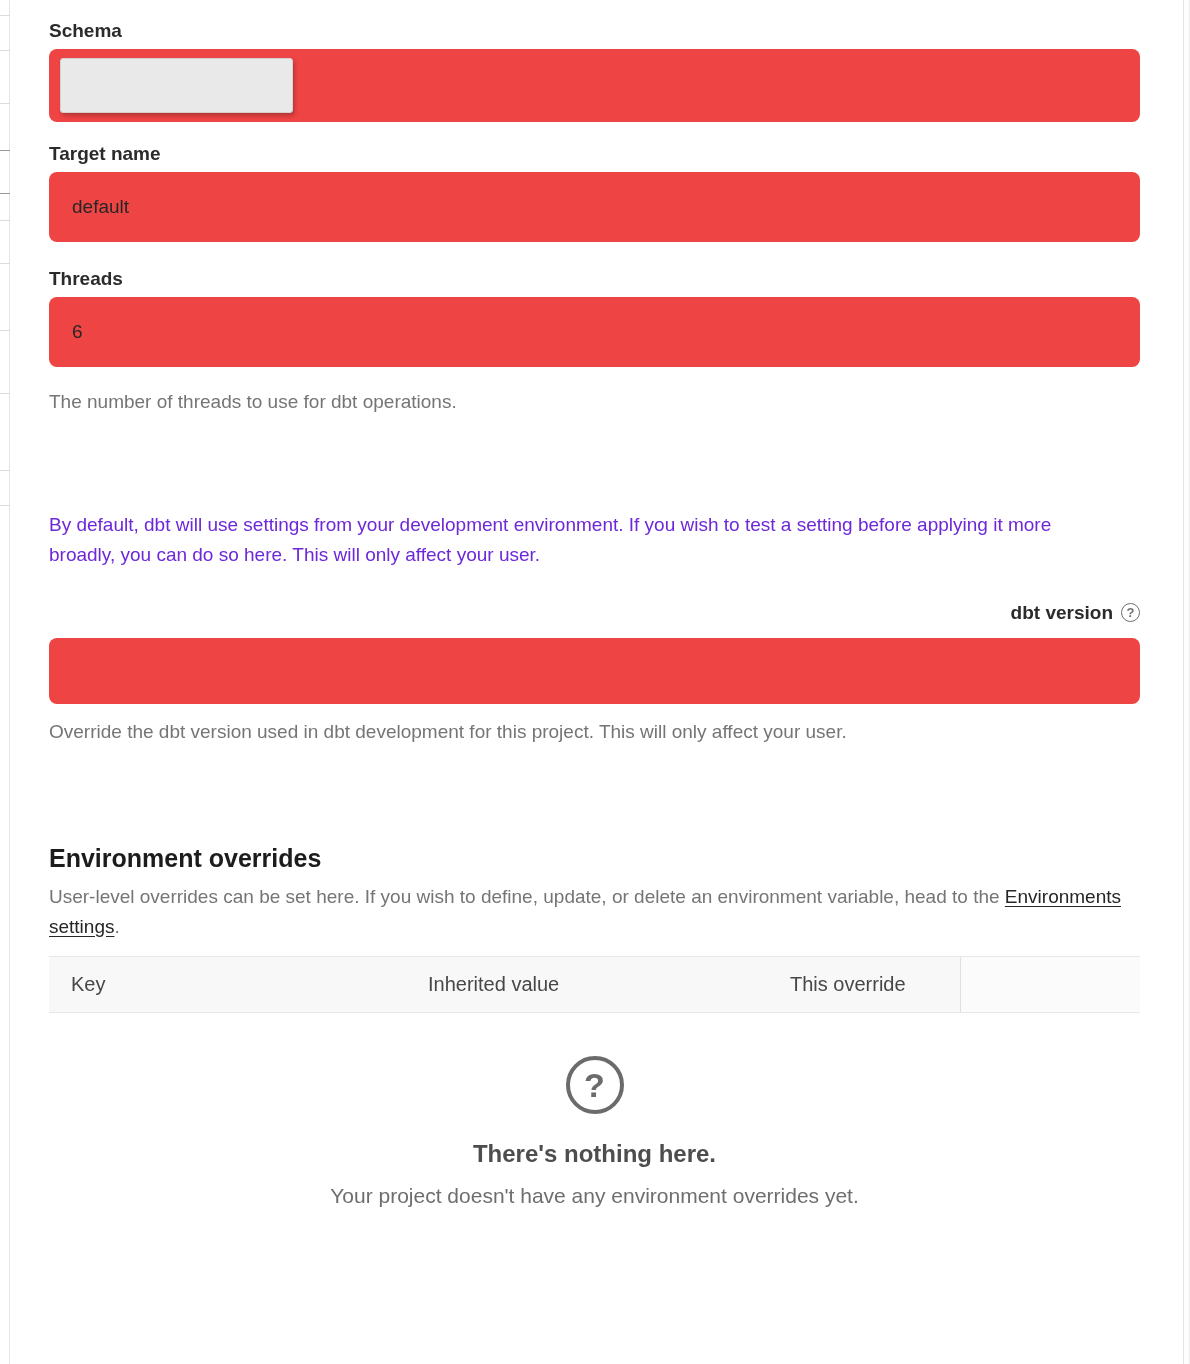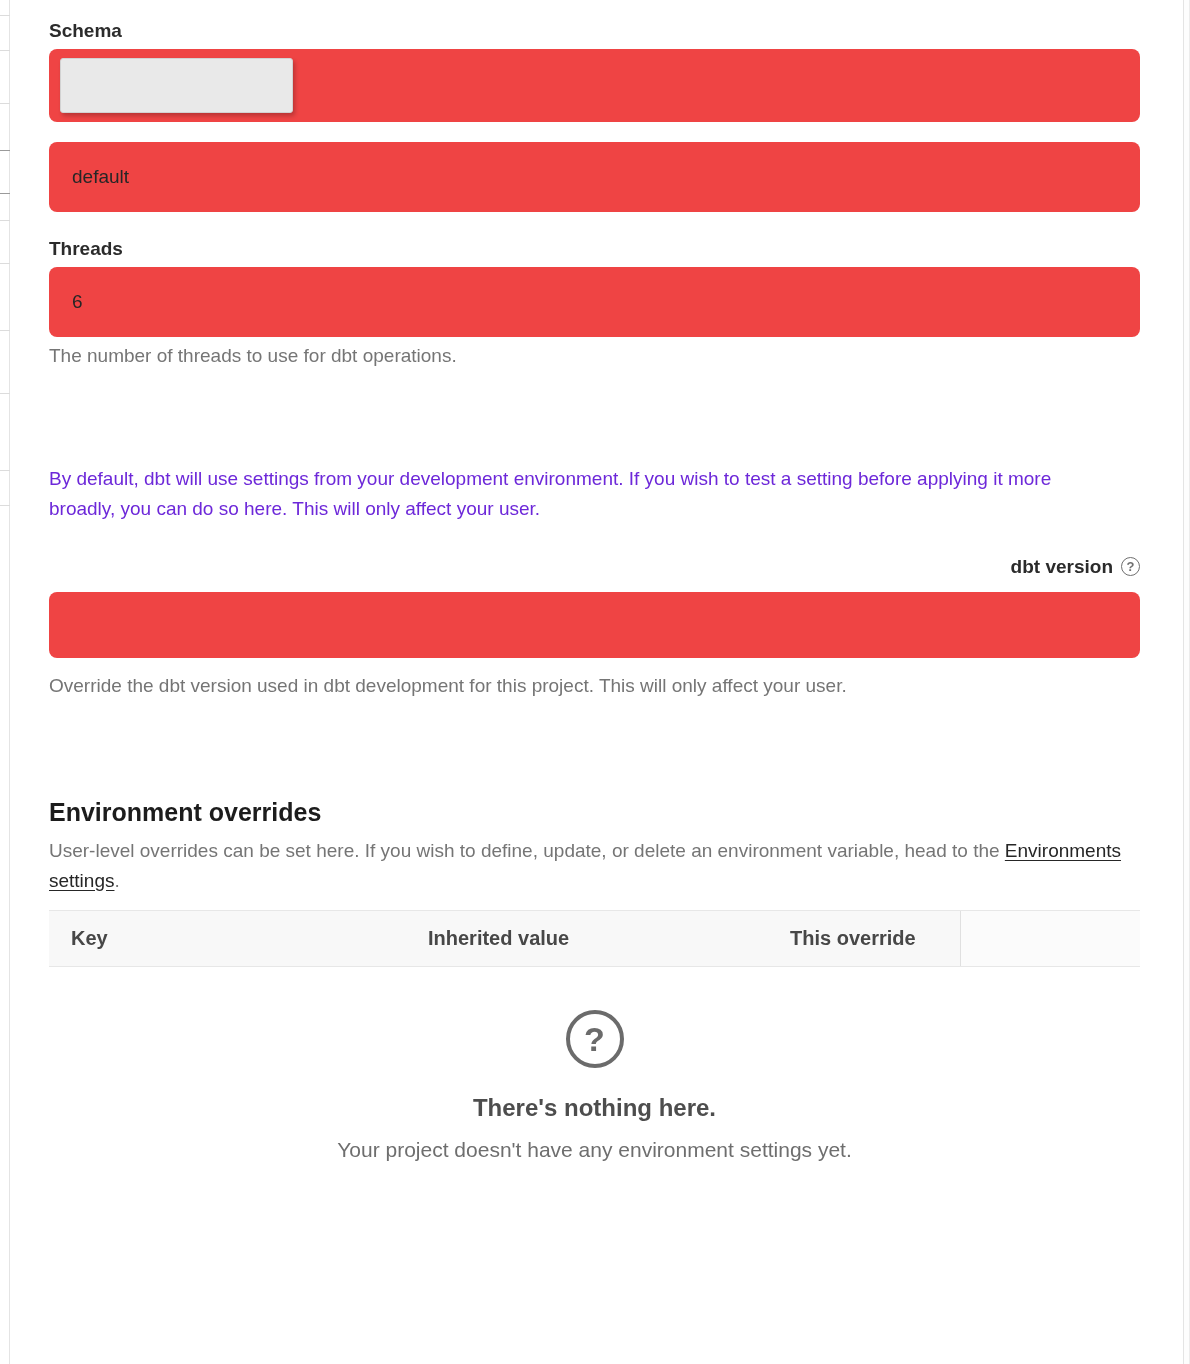--- a/index.html
+++ b/index.html
@@ -28,21 +28,21 @@
   input.input { height: 70px; }
   .input-div.lg { height: 73px; position: relative; }
   .input-div.md { height: 66px; }
 
   .redacted { position: absolute; left: 11px; top: 9px; width: 233px; height: 55px;
     background: #e9e9e9; border: 1px solid #d2d2d2; border-radius: 3px;
     box-shadow: 2px 3px 4px rgba(0,0,0,0.22); }
 
   p.help { margin-top: 11px; font-size: 19px; line-height: 29px; color: #757575;
     max-width: 1050px; }
-  p.help.tight { margin-top: 4px; }
+  p.help.tight { margin-top: 20px; }
 
   .sec-target { margin-top: 20px; }
   .sec-threads { margin-top: 25px; }
 
   .sec-userdev { margin-top: 94px; }
   h1.sec-title { font-size: 29px; line-height: 36px; font-weight: 700; color: #1c1c1c; }
   p.sec-desc { margin-top: 11px; font-size: 19px; line-height: 30px; color: #6d28d9;
     max-width: 1060px; }
 
   .sec-dbtver { margin-top: 31px; }
@@ -55,21 +55,21 @@
   .sec-envvars { margin-top: 97px; }
   h2.sec-title2 { font-size: 25px; line-height: 31px; font-weight: 700; color: #1c1c1c; }
   p.sec-desc2 { margin-top: 8px; font-size: 19px; line-height: 30px; color: #757575;
     max-width: 1090px; }
   a.env-link { color: #262626; font-weight: 500; text-decoration: underline;
     text-underline-offset: 3px; cursor: pointer; }
 
   table.env-table { margin-top: 14px; width: 1091px; border-collapse: collapse;
     table-layout: fixed; }
   table.env-table th { height: 56px; background: #f8f8f8; text-align: left;
-    font-size: 20px; font-weight: 700; color: #474747; padding-left: 22px;
+    font-size: 20px; font-weight: 400; color: #474747; padding-left: 22px;
     border-top: 1px solid #e7e7e7; border-bottom: 1px solid #e7e7e7; }
   table.env-table th.actions { background: #fbfbfb; border-left: 1px solid #e0e0e0; }
 
   .empty-state { margin-top: 43px; text-align: center; width: 1091px; }
   .qicon-lg { display: inline-flex; align-items: center; justify-content: center;
     width: 58px; height: 58px; border: 4px solid #6b6b6b; border-radius: 50%;
     font-size: 34px; font-weight: 600; color: #6b6b6b; line-height: 1; }
   .empty-title { margin-top: 26px; font-size: 24px; font-weight: 700; color: #4d4d4d; }
   .empty-sub { margin-top: 16px; font-size: 21px; color: #6e6e6e; }
 </style>
@@ -95,20 +95,21 @@
 <main id="content">
 
   <section>
     <label class="field-label">Schema</label>
     <div class="input-div lg">
       <div class="redacted"></div>
     </div>
   </section>
 
   <section class="sec-target">
+    <label class="field-label">Target name</label>
     <input class="input" type="text" value="default" style="">
   </section>
 
   <section class="sec-threads">
     <label class="field-label">Threads</label>
     <input class="input" type="text" value="6" style="">
     <p class="help tight">The number of threads to use for dbt operations.</p>
   </section>
 
   <section class="sec-userdev">
@@ -141,17 +142,17 @@
           <th>Inherited value</th>
           <th>This override</th>
           <th class="actions"></th>
         </tr>
       </thead>
     </table>
 
     <div class="empty-state">
       <span class="qicon-lg">?</span>
       <div class="empty-title">There's nothing here.</div>
-      <div class="empty-sub">Your project doesn't have any environment settings yet.</div>
+      <div class="empty-sub">Your project doesn't have any environment overrides yet.</div>
     </div>
   </section>
 
 </main>
 
 </body></html>

